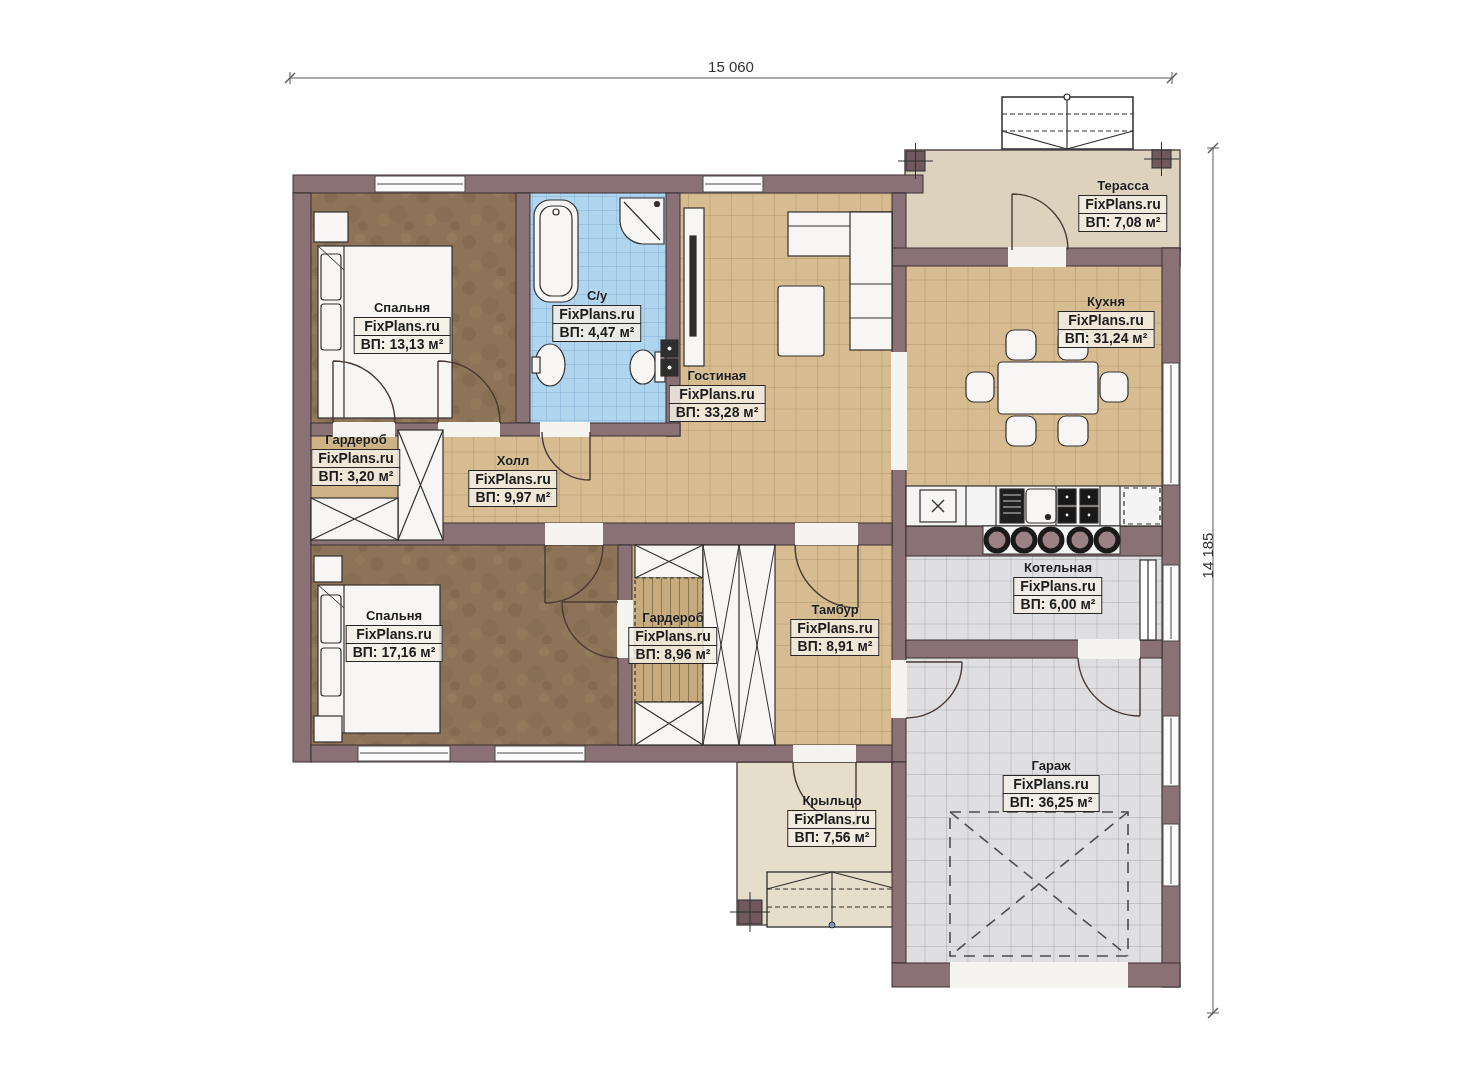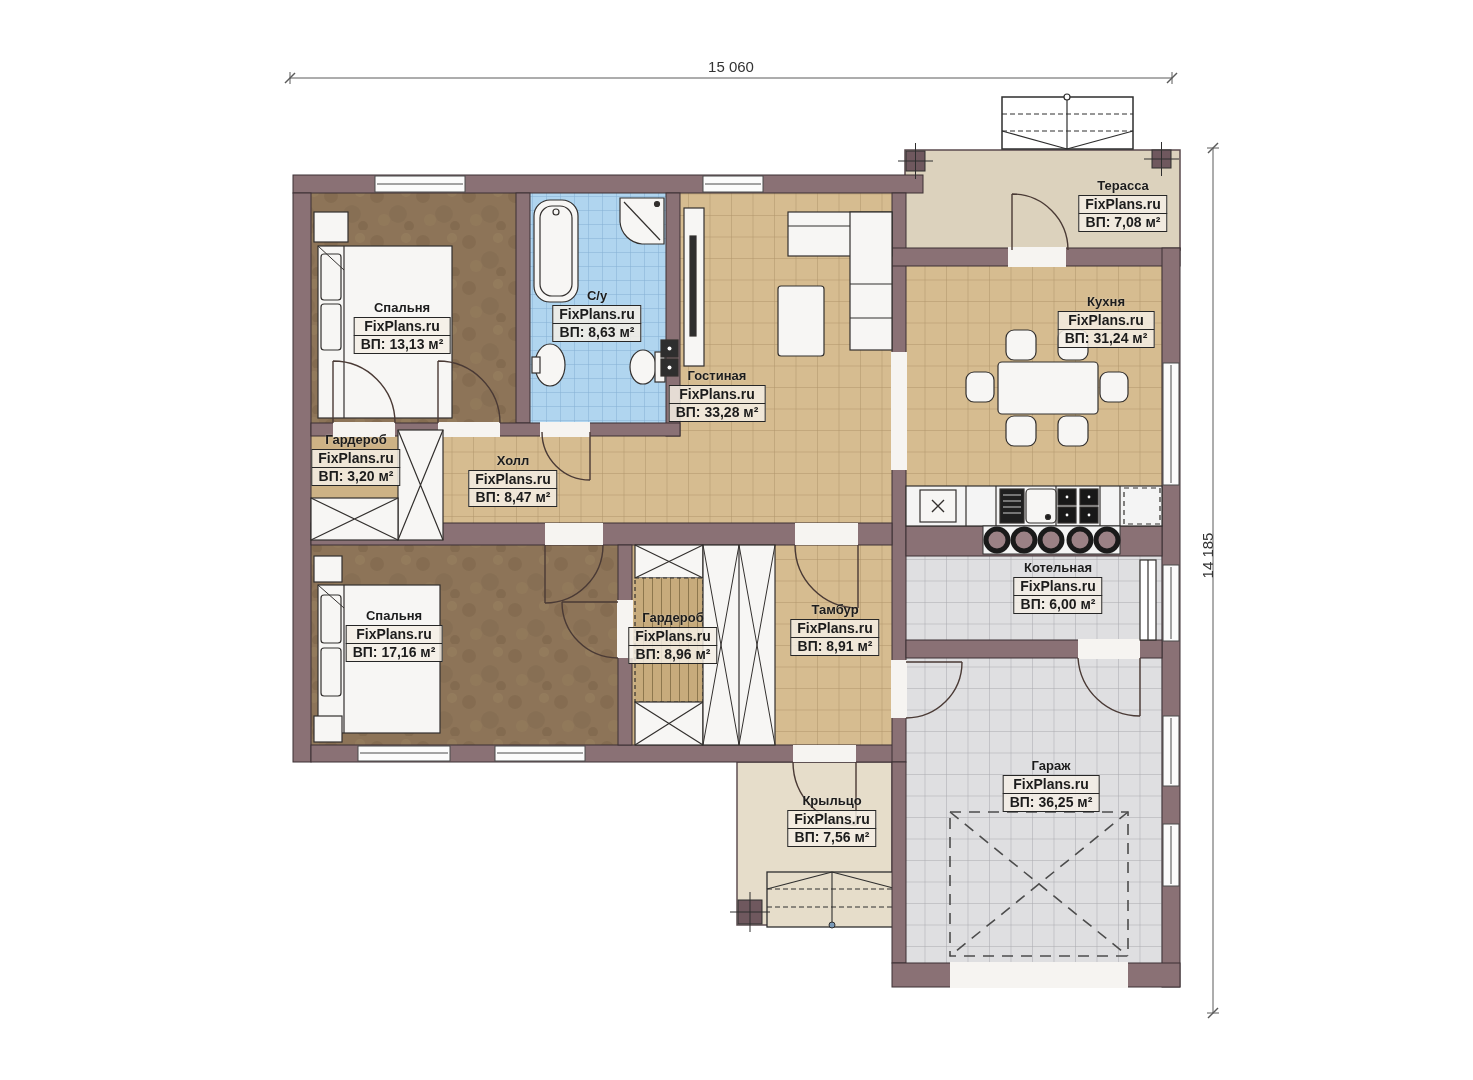--- a/index.html
+++ b/index.html
@@ -399,21 +399,21 @@
   <div class="boxes">
     <span class="fp-box">FixPlans.ru</span>
     <span class="fp-box">ВП: 13,13 м²</span>
   </div>
 </div>
 
 <div class="room-label" style="left:597px;top:288px">
   <div class="room-name">С/у</div>
   <div class="boxes">
     <span class="fp-box">FixPlans.ru</span>
-    <span class="fp-box">ВП: 8,63 м²</span>
+    <span class="fp-box">ВП: 4,47 м²</span>
   </div>
 </div>
 
 <div class="room-label" style="left:717px;top:368px">
   <div class="room-name">Гостиная</div>
   <div class="boxes">
     <span class="fp-box">FixPlans.ru</span>
     <span class="fp-box">ВП: 33,28 м²</span>
   </div>
 </div>
@@ -439,21 +439,21 @@
   <div class="boxes">
     <span class="fp-box">FixPlans.ru</span>
     <span class="fp-box">ВП: 3,20 м²</span>
   </div>
 </div>
 
 <div class="room-label" style="left:513px;top:453px">
   <div class="room-name">Холл</div>
   <div class="boxes">
     <span class="fp-box">FixPlans.ru</span>
-    <span class="fp-box">ВП: 8,47 м²</span>
+    <span class="fp-box">ВП: 9,97 м²</span>
   </div>
 </div>
 
 <div class="room-label" style="left:394px;top:608px">
   <div class="room-name">Спальня</div>
   <div class="boxes">
     <span class="fp-box">FixPlans.ru</span>
     <span class="fp-box">ВП: 17,16 м²</span>
   </div>
 </div>

